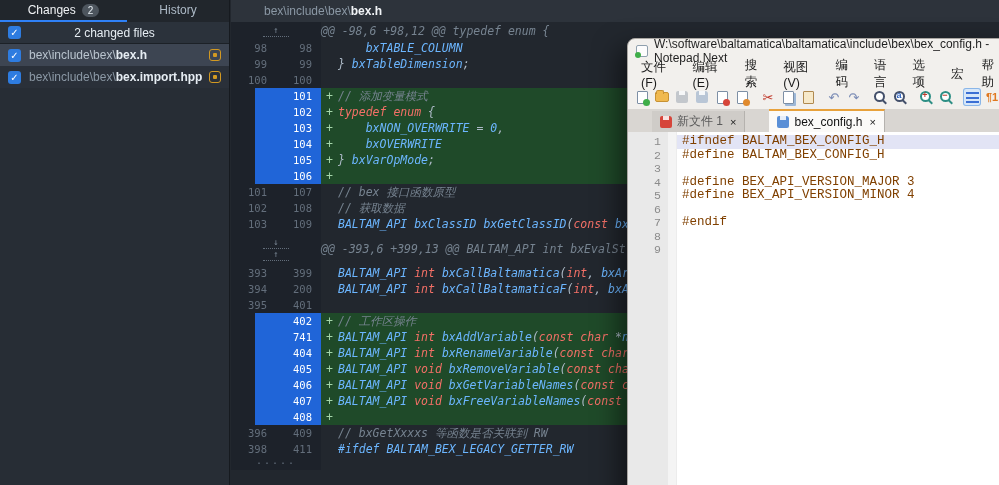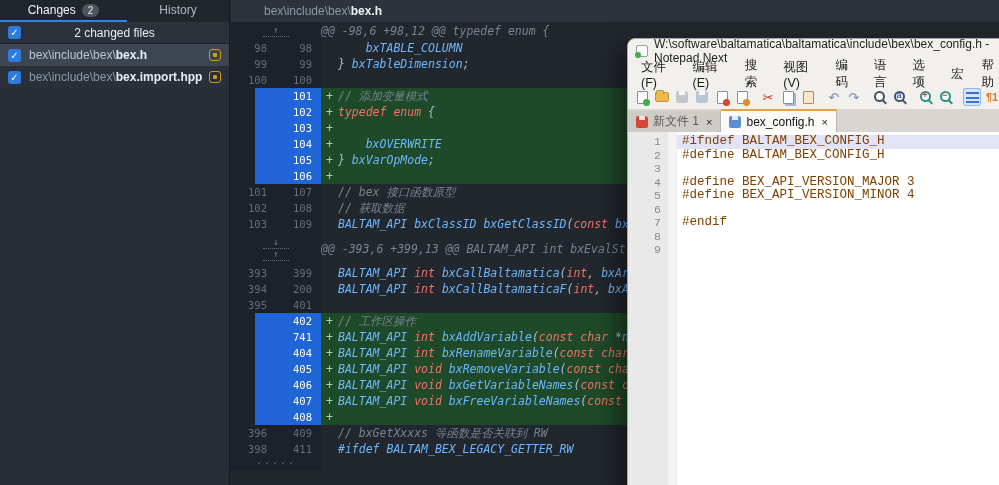--- a/index.html
+++ b/index.html
@@ -72,21 +72,21 @@
   .floppy { width:12px; height:12px; border-radius:2px 3px 2px 2px; position:relative; }
   .floppy::after { content:""; position:absolute; left:3px; top:0; width:6px; height:4px; background:#fff; opacity:.85; }
   .floppy.grey { background:#c3c7cc; } .floppy.grey2 { background:#b9c6d6; }
   .glyph { font-size:13px; line-height:1; }
   .mag { width:15px; height:15px; position:relative; }
   .mag::before { content:""; position:absolute; left:1px; top:1px; width:7px; height:7px; border:2px solid var(--mg,#444); border-radius:50%; background:#fff; }
   .mag::after { content:""; position:absolute; right:1px; bottom:2px; width:5px; height:2px; background:var(--mg,#444); transform:rotate(45deg); }
   .mag .mg-txt { position:absolute; left:2px; top:0px; width:9px; text-align:center; font-size:9px; font-weight:bold; z-index:2; }
   .stripes { width:13px; height:11px; background:repeating-linear-gradient(#3b6fd4 0 2px,transparent 2px 4.5px); }
   .np-tabbar { display:flex; align-items:flex-end; height:23px; background:#d9d6d2; }
-  .np-tab { height:21px; display:flex; align-items:center; gap:5px; padding:0 8px; font-size:12px; color:#5a5a5a; background:#cfccc8; border-right:1px solid #b5b2ae; }
+  .np-tab { height:21px; display:flex; align-items:center; gap:5px; padding:0 8px; font-size:12px; color:#5a5a5a; background:#cfccc8; border-right:1px solid #b5b2ae;margin-left:24px; }
   .np-tab.active { height:23px; background:#fbfaf8; color:#111; border-top:2.5px solid #e8a23c; border-right:1px solid #b5b2ae; }
   .tab-close { font-size:11px; color:#222; margin-left:2px; }
   .floppy.red { background:#d6453a; } .floppy.blue { background:#5a8fd6; }
   .np-editor { position:absolute; top:93px; left:0; right:0; bottom:0; background:#fff; display:flex; font-family:"Liberation Mono","DejaVu Sans Mono",monospace; }
   .ed-gutter { width:40px; background:#e9e9e9; color:#8b8b8b; text-align:right; padding:3px 7px 0 0; font-size:11.5px; }
   .ed-gutter div { height:13.5px; line-height:13.5px; }
   .ed-fold { width:9px; background:#f4f4f4; border-right:1px solid #ececec; }
   .ed-lines { flex:1; padding-top:3px; color:#804000; font-size:12.5px; position:relative; }
   .ed-line { height:13.5px; line-height:13.5px; white-space:pre; padding-left:5px; }
   .ed-line.cur { background:#e2e4f5; }
@@ -171,21 +171,21 @@
             <span class="on"></span>
             <span class="nn">102</span>
           </div>
           <div class="dbody"><span class="marker">+</span><span class="code"><span class="tk">typedef enum</span><span class="tp"> {</span></span></div>
         </div>
         <div class="drow add">
           <div class="gut">
             <span class="on"></span>
             <span class="nn">103</span>
           </div>
-          <div class="dbody"><span class="marker">+</span></div>
+          <div class="dbody"><span class="marker">+</span><span class="code"><span class="ti">    bxNON_OVERWRITE</span><span class="tp"> = </span><span class="tn">0</span><span class="tp">,</span></span></div>
         </div>
         <div class="drow add">
           <div class="gut">
             <span class="on"></span>
             <span class="nn">104</span>
           </div>
           <div class="dbody"><span class="marker">+</span><span class="code"><span class="ti">    bxOVERWRITE</span></span></div>
         </div>
         <div class="drow add">
           <div class="gut">

